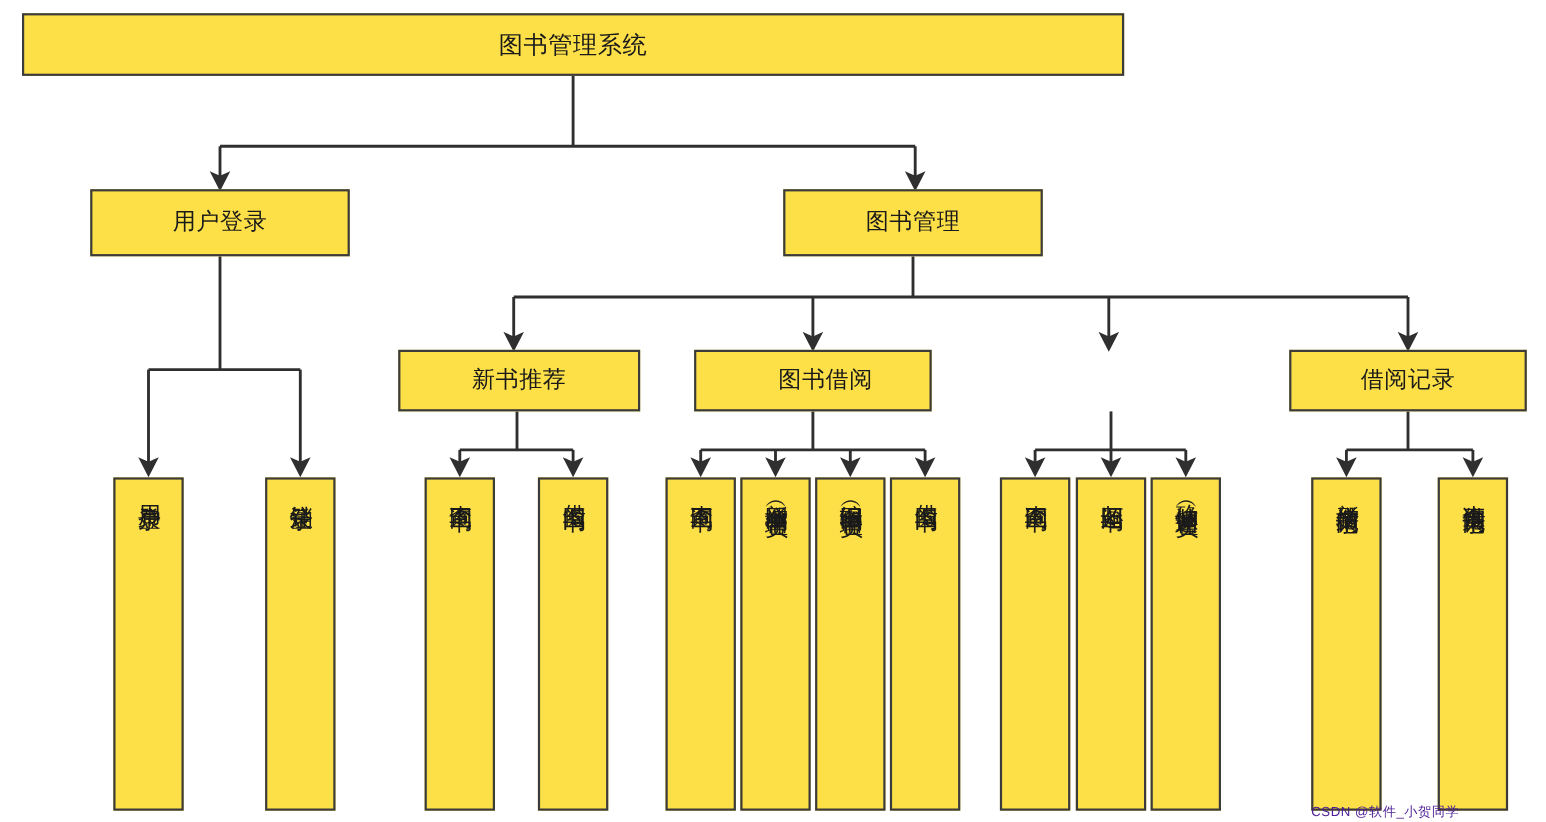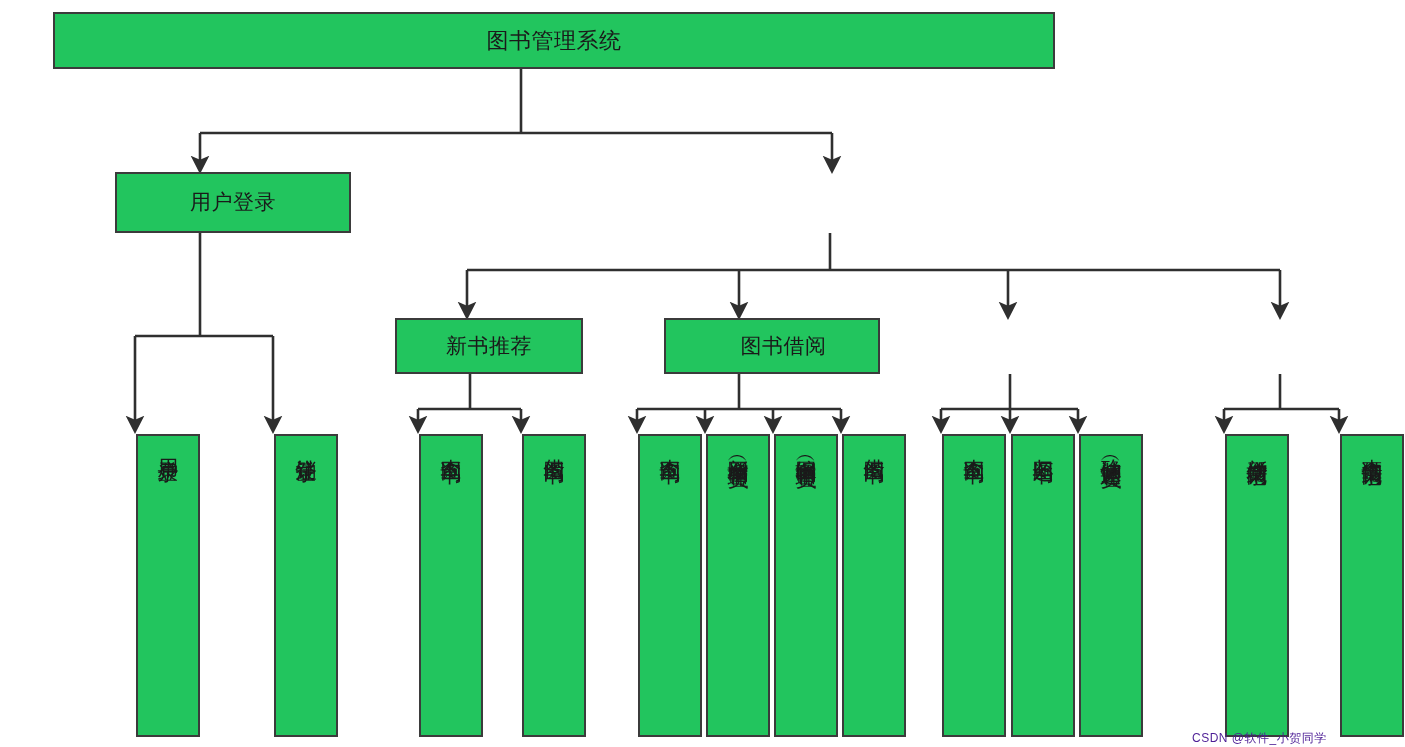--- a/index.html
+++ b/index.html
@@ -20,27 +20,26 @@
   #edges {
     position: absolute;
     left: 0;
     top: 0;
     width: 1405px;
     height: 747px;
   }
   .node {
     position: absolute;
     box-sizing: border-box;
-    background: #22c55e;
+    background: #fde047;
     border: 2.5px solid #3b3b3b;
     display: flex;
     align-items: center;
     justify-content: center;
     color: #1a1a1a;
-    margin-left: 33px;
   }
   .node-label {
     display: block;
     line-height: 1.18;
     letter-spacing: 0.5px;
     white-space: pre;
   }
   .node.horizontal .node-label {
     font-size: 21px;
     text-align: center;
@@ -128,26 +127,32 @@
     </g>
   </svg>
 
   <div class="node horizontal root" style="left:20px; top:12px; width:1002px; height:57px;">
     <span class="node-label">图书管理系统</span>
   </div>
 
   <div class="node horizontal" style="left:82px; top:172px; width:236px; height:61px;">
     <span class="node-label">用户登录</span>
   </div>
+  <div class="node horizontal" style="left:712px; top:172px; width:236px; height:61px;">
+    <span class="node-label">图书管理</span>
+  </div>
 
-  <div class="node horizontal" style="left:362px; top:318px; width:188px; height:56px;">
+  <div class="node horizontal" style="left:362px; top:318px; width:220px; height:56px;">
     <span class="node-label">新书推荐</span>
   </div>
   <div class="node horizontal" style="left:631px; top:318px; width:216px; height:56px;padding-left:23px;">
     <span class="node-label">图书借阅</span>
+  </div>
+  <div class="node horizontal" style="left:1172px; top:318px; width:216px; height:56px;">
+    <span class="node-label">借阅记录</span>
   </div>
 
   <div class="node vertical" style="left:103px; top:434px; width:64px; height:303px;">
     <span class="node-label">用户登录</span>
   </div>
   <div class="node vertical" style="left:241px; top:434px; width:64px; height:303px;">
     <span class="node-label">注销登录</span>
   </div>
 
   <div class="node vertical" style="left:386px; top:434px; width:64px; height:303px;">

